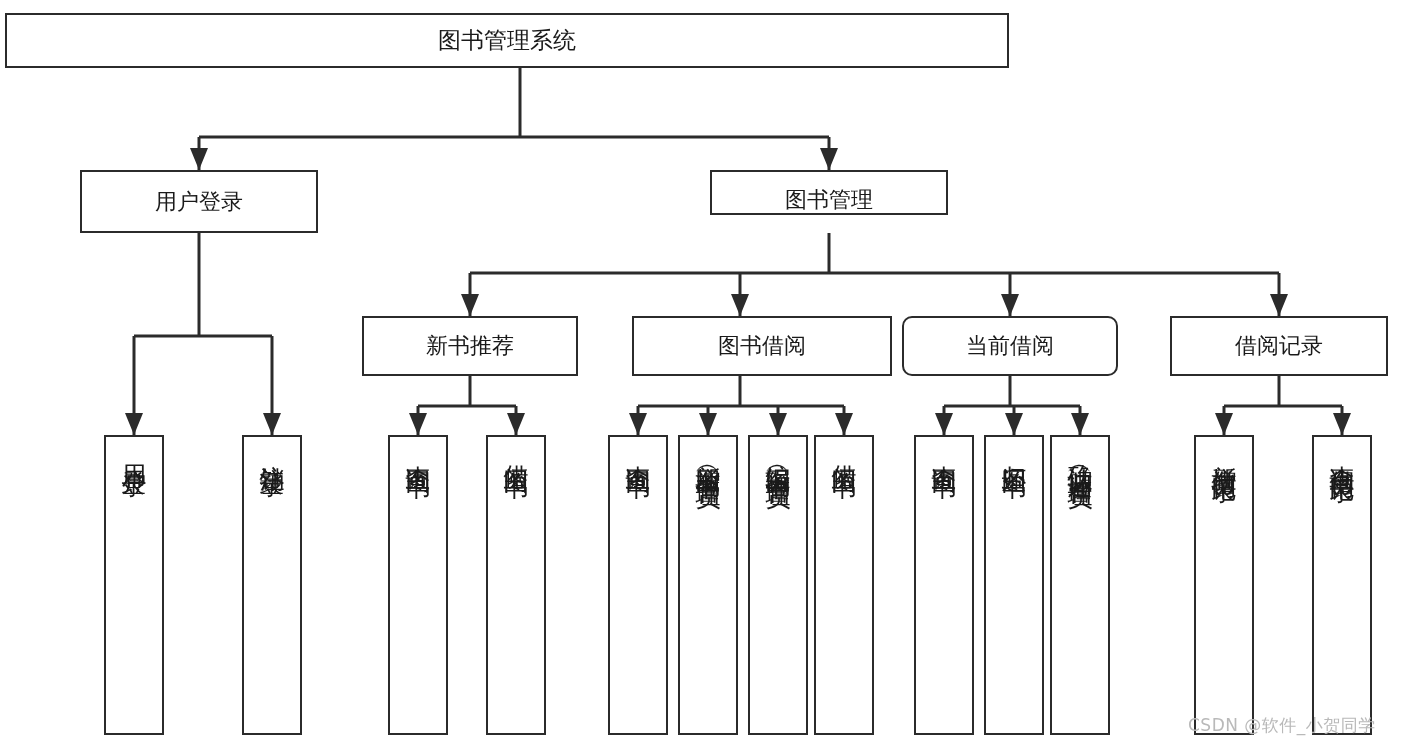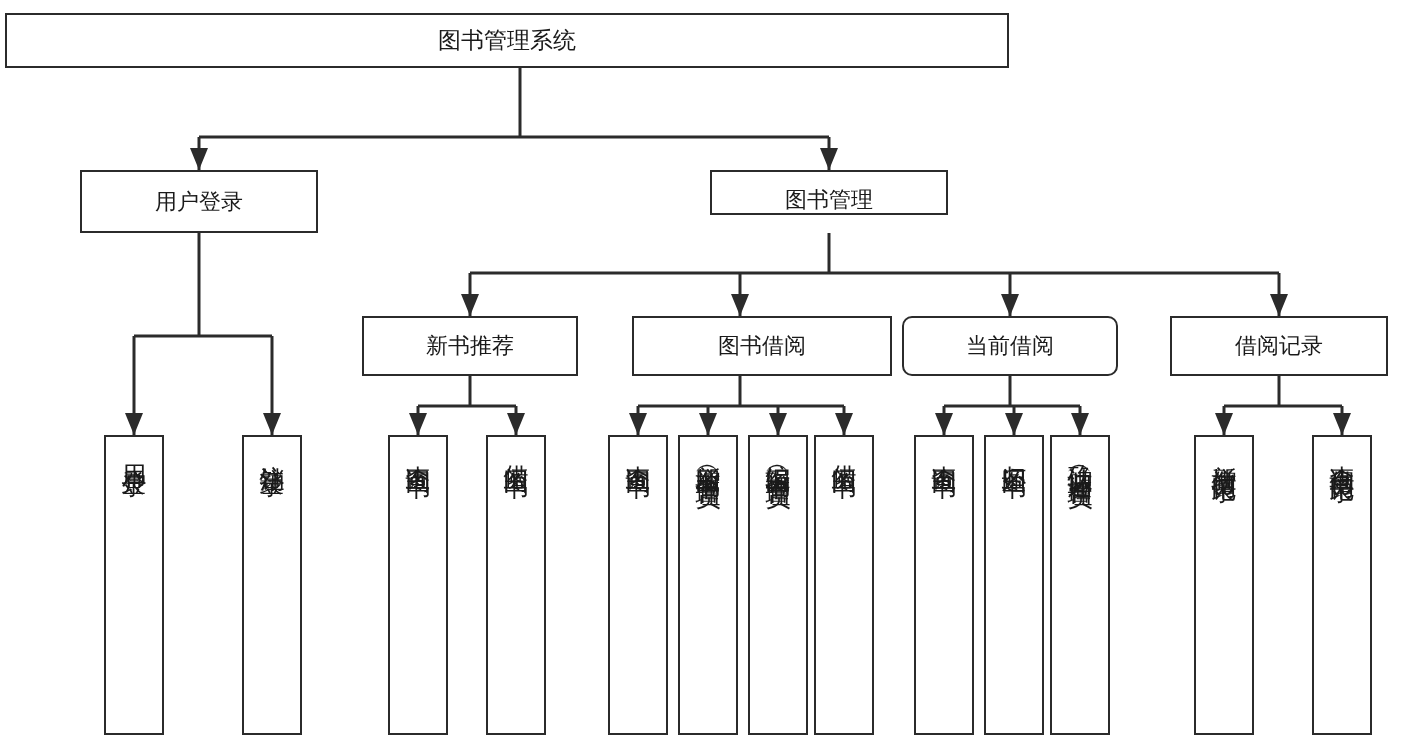--- a/index.html
+++ b/index.html
@@ -187,13 +187,14 @@
       <div class="node v" style="left: 1050px; top: 435px; width: 60px; height: 300px;">
         <span class="label">确认归还（管理员）</span>
       </div>
       <div class="node v" style="left: 1194px; top: 435px; width: 60px; height: 300px;">
         <span class="label">新增借阅记录</span>
       </div>
       <div class="node v" style="left: 1312px; top: 435px; width: 60px; height: 300px;">
         <span class="label">查询借阅记录</span>
       </div>
     </div>
+  <div class="watermark">CSDN @软件_小贺同学</div>
 </div>
 
 </body></html>

